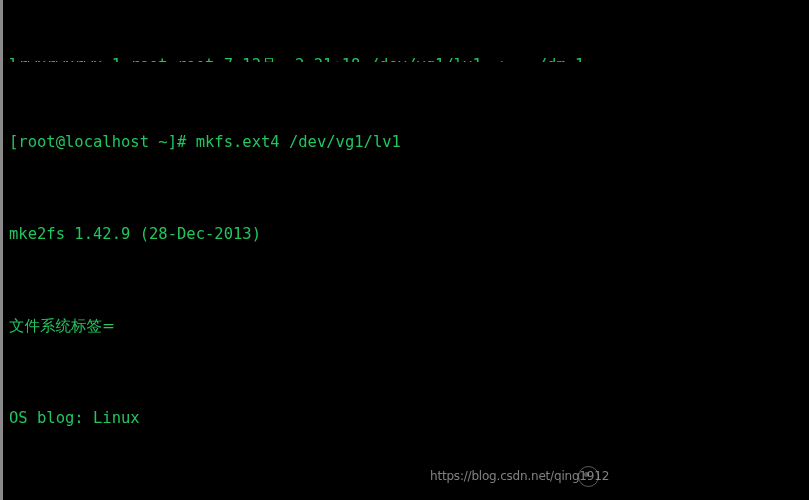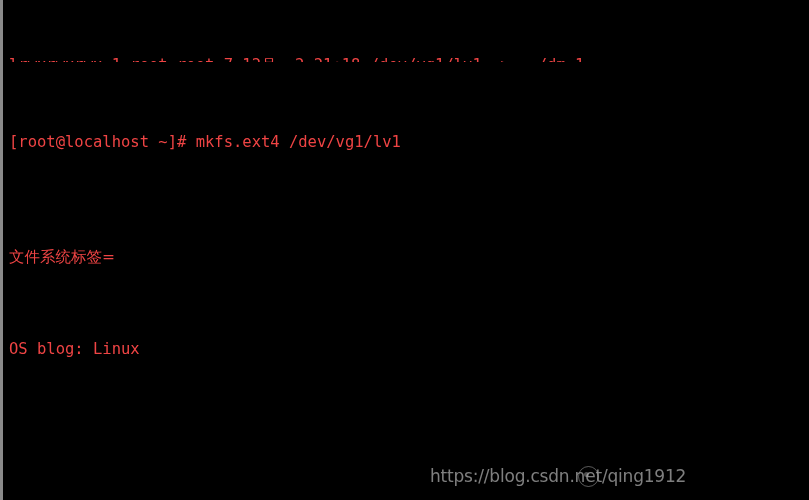--- a/index.html
+++ b/index.html
@@ -39,32 +39,32 @@
     white-space: pre;
     overflow: hidden;
   }
   
   .line.clipped {
     height: 8px;
     line-height: 23px;
     margin-top: -15px;
     font-size: 15.5px;
   }
-  .c-white   { color: #ef4444; }
+  .c-white   { color: #22c55e; }
   .cjk {
     font-family: "DejaVu Sans", "Liberation Sans", sans-serif;
     font-size: 15.5px;
   }
   
   #watermark {
     position: absolute;
     left: 427px;
     top: 466px;
     font-family: "DejaVu Sans", "Liberation Sans", sans-serif;
-    font-size: 17px;
+    font-size: 12px;
     line-height: 20px;
     color: rgba(205, 205, 205, 0.62);
     white-space: pre;
     pointer-events: none;
     letter-spacing: -0.2px;
   }
   #watermark-logo {
     position: absolute;
     left: 575px;
     top: 466px;
@@ -89,20 +89,21 @@
 <body>
 
 <div id="terminal">
 
   <div id="screen">
 
     <div class="line clipped"><span class="c-white">lrwxrwxrwx 1 root root 7 12月  2 21:18 /dev/vg1/lv1 -&gt; ../dm-1</span></div>
 
     <div class="line"><span class="c-white">[root@localhost ~]# mkfs.ext4 /dev/vg1/lv1</span></div>
 
+    <div class="line"><span class="c-white">mke2fs 1.42.9 (28-Dec-2013)</span></div>
 
     <div class="line"><span class="c-white cjk">文件系统标签=</span></div>
 
     <div class="line"><span class="c-white">OS blog: Linux</span></div>
 
     <div class="line"></div>
 
     
 
     

